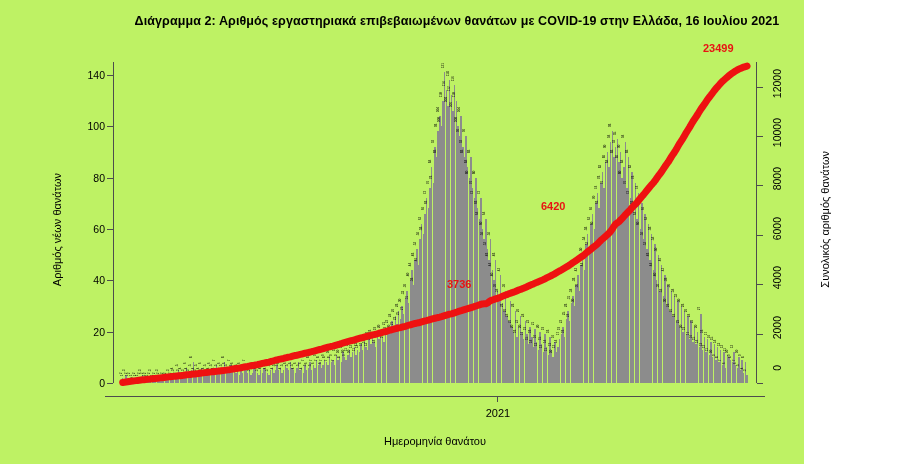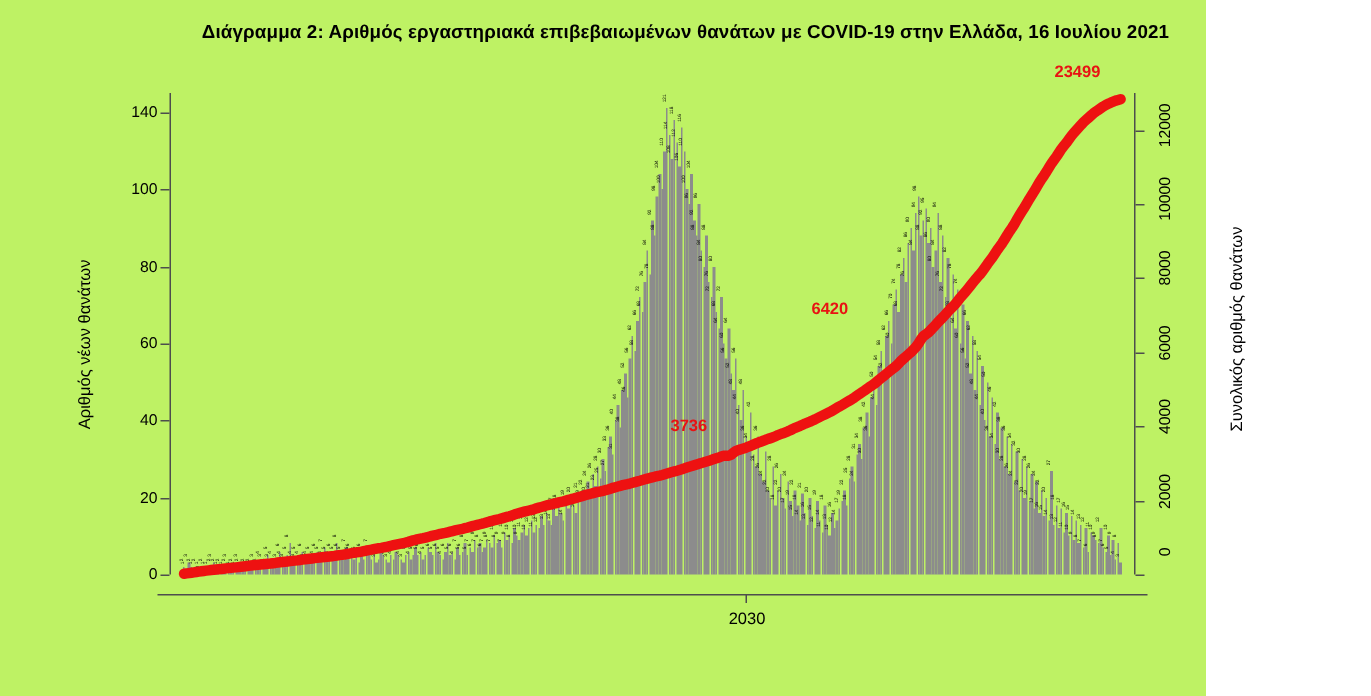--- a/index.html
+++ b/index.html
@@ -868,21 +868,22 @@
           <div class="tick-r" style="top: 81.0769px;"></div>
           <div class="ticklabel-r" style="top: 63.0769px;">10000</div>
           <div class="tick-r" style="top: 31.6923px;"></div>
           <div class="ticklabel-r" style="top: 13.6923px;">12000</div>
         </div>
 
       <div id="ylab-left">Αριθμός νέων θανάτων</div>
       <div id="ylab-right">Συνολικός αριθμός θανάτων</div>
 
       <div id="xtick"></div>
-      <div id="xticklabel">2030</div>
+      <div id="xticklabel">2021</div>
+      <div id="xlab">Ημερομηνία θανάτου</div>
 
       <div class="ann" id="ann-12833">23499</div>
       <div class="ann" id="ann-6420">6420</div>
       <div class="ann" id="ann-3204">3736</div>
 
     </div>
   </div>
 </div>
 
 </body></html>

